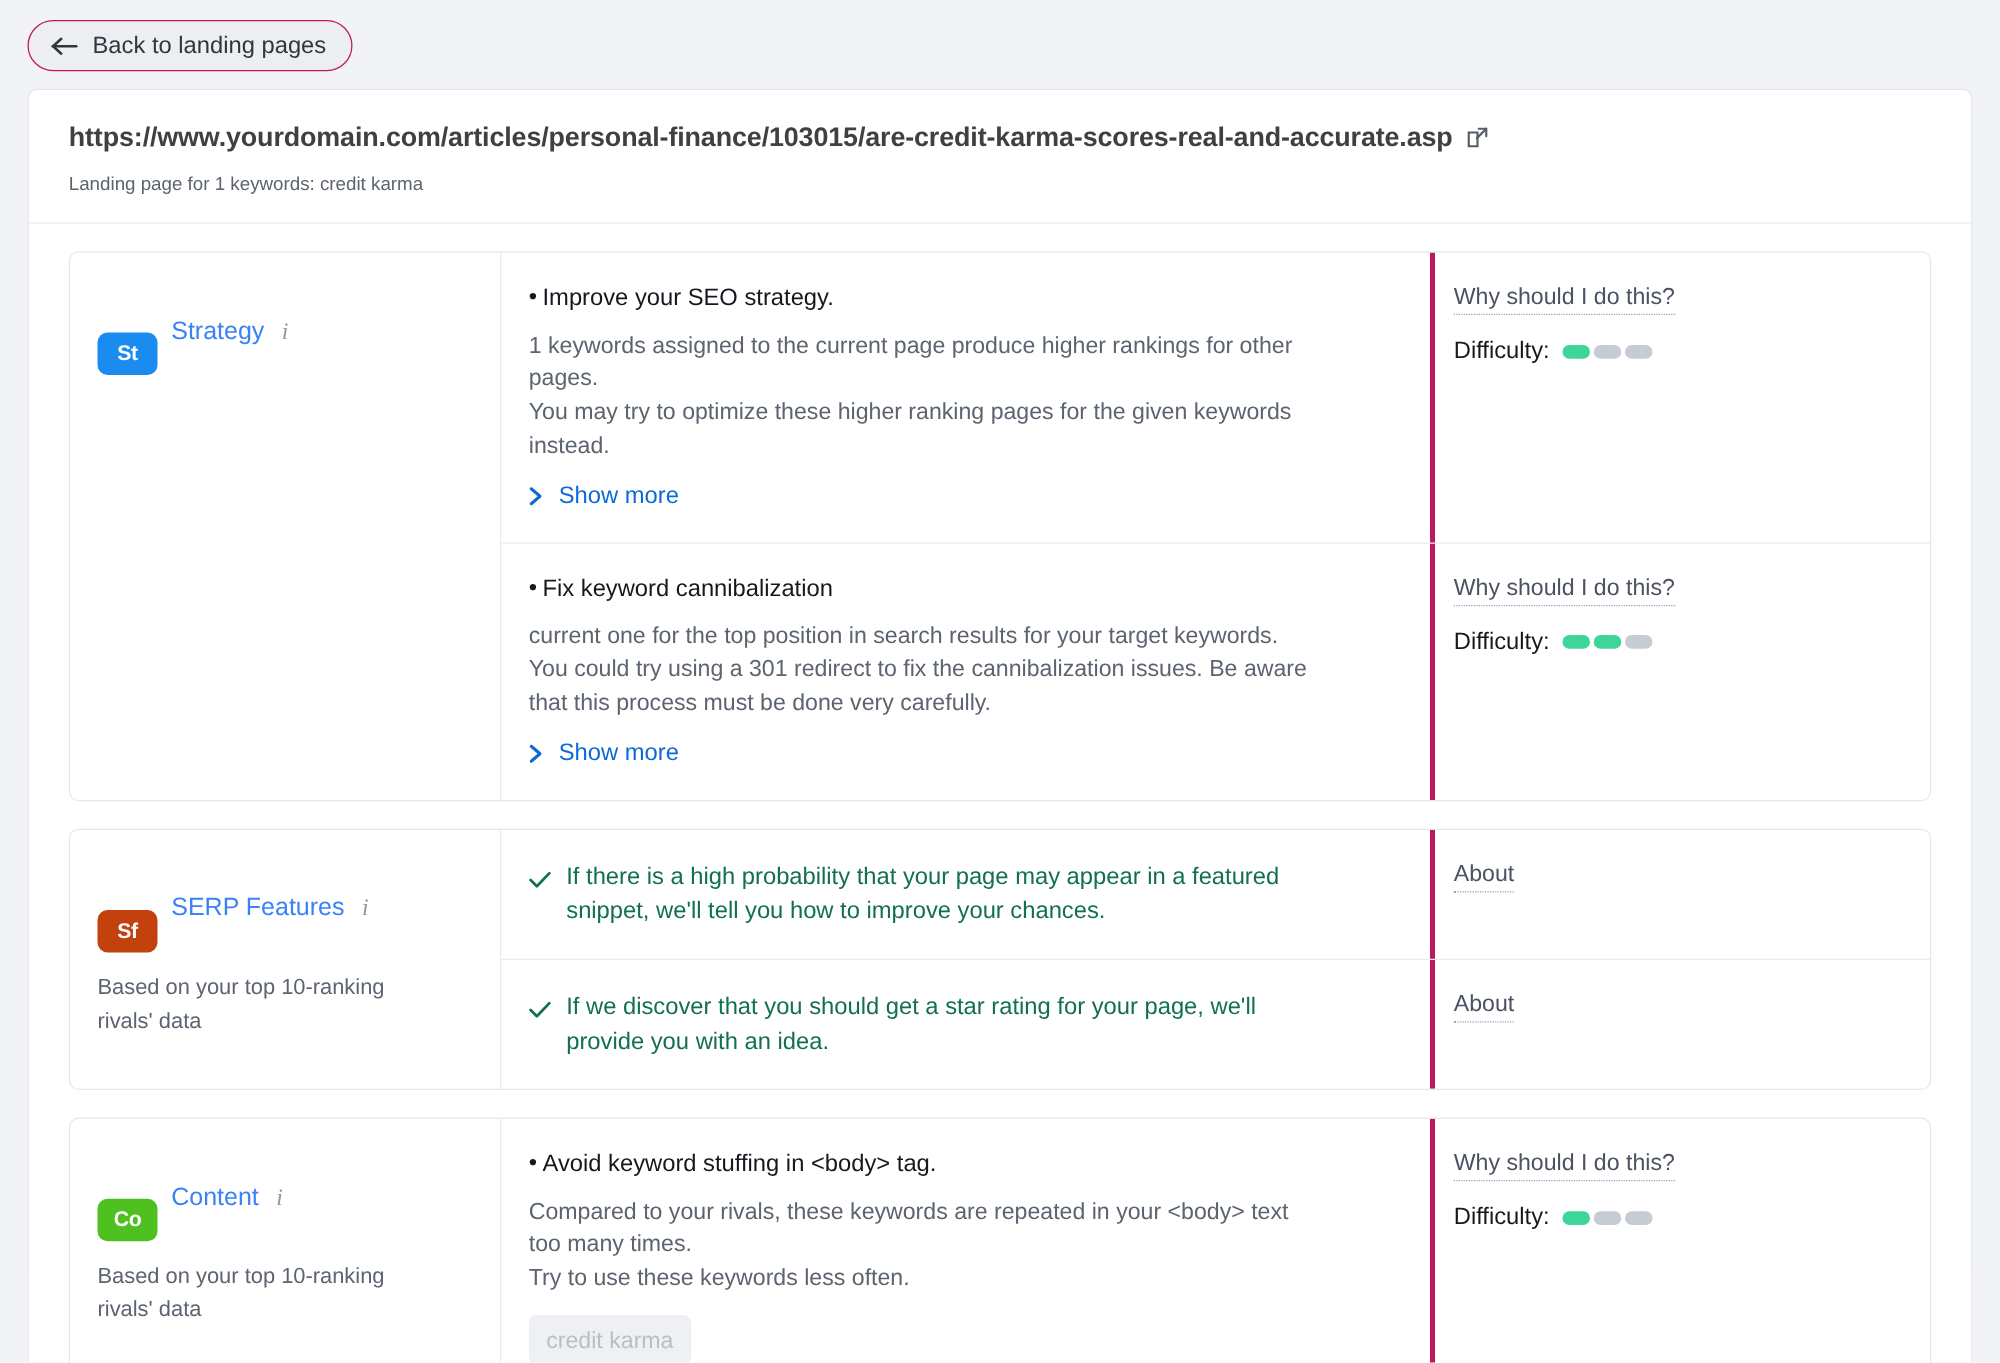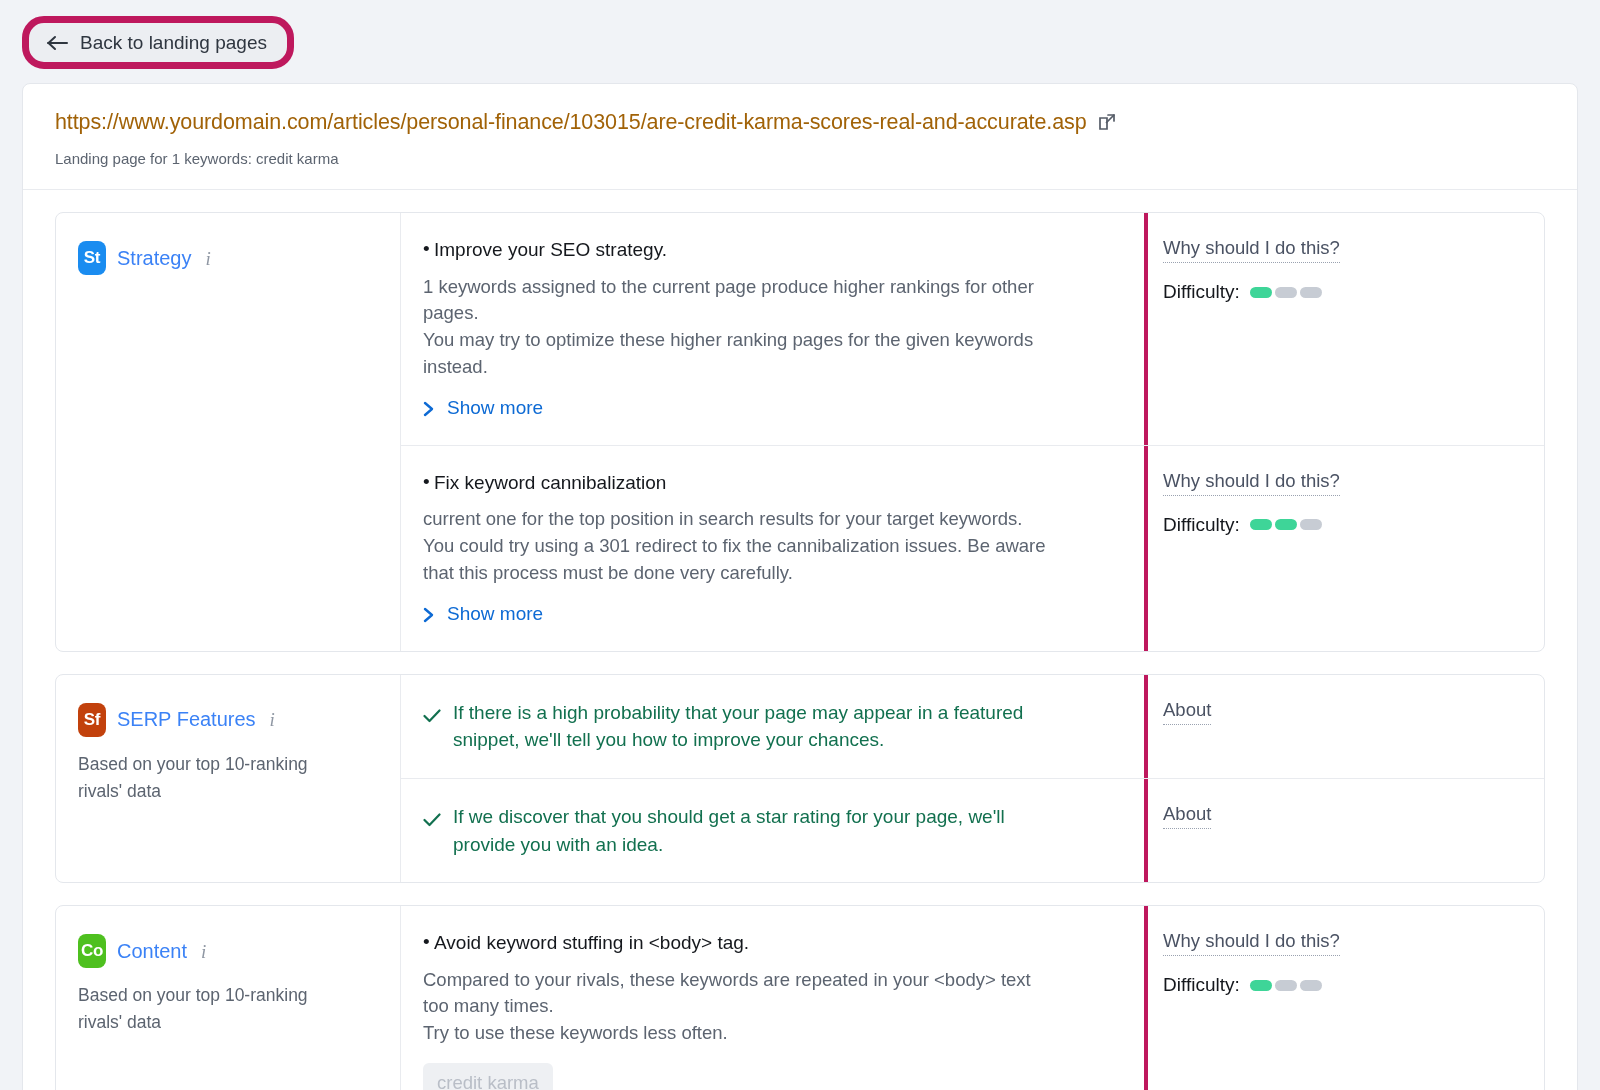--- a/index.html
+++ b/index.html
@@ -14,21 +14,21 @@
 
   
   .topbar {
     padding: 16px 22px 14px 22px;
   }
   .back-btn {
     display: inline-flex;
     align-items: center;
     gap: 11px;
     background: #eceef2;
-    border: 7px solid #be185d;
+    border: 1px solid #be185d;
     border-radius: 22px;
     padding: 10px 20px 10px 18px;
     font-size: 19px;
     color: #2f3640;
     cursor: pointer;
     line-height: 1;
   }
   .arrow-left { display: inline-block; width: 22px; height: 16px; position: relative; }
   .arrow-left svg { display: block; }
 
@@ -45,22 +45,22 @@
     padding: 26px 32px 22px 32px;
     border-bottom: 1px solid #e9ebef;
   }
   .url-line {
     display: flex;
     align-items: flex-start;
     gap: 10px;
   }
   .url-text {
     font-size: 21.5px;
-    font-weight: normal;
-    color: #a16207;
+    font-weight: bold;
+    color: #404040;
     letter-spacing: -0.1px;
     line-height: 1.2;
   }
   .ext-icon { margin-top: 2px; flex: 0 0 auto; cursor: pointer; }
   .subtitle {
     margin-top: 14px;
     font-size: 15px;
     color: #5c6470;
   }
 
@@ -81,30 +81,31 @@
     flex: 0 0 345px;
     border-right: 1px solid #e9ebef;
     padding: 28px 22px 24px 22px;
   }
   .cat-row {
     display: flex;
     align-items: center;
     gap: 11px;
   }
   .badge {
-    width: 28px; height: 34px;
+    width: 48px; height: 34px;
     border-radius: 8px;
     color: #fff;
     font-size: 17px;
     font-weight: bold;
     display: flex;
     align-items: center;
     justify-content: center;
     flex: 0 0 auto;
     letter-spacing: -0.3px;
+    margin-top: 36px;
   }
   .cat-name {
     font-size: 20px;
     color: #3b82f6;
   }
   .info-i {
     font-family: "Liberation Serif", serif;
     font-style: italic;
     font-size: 19px;
     color: #8f97a3;

